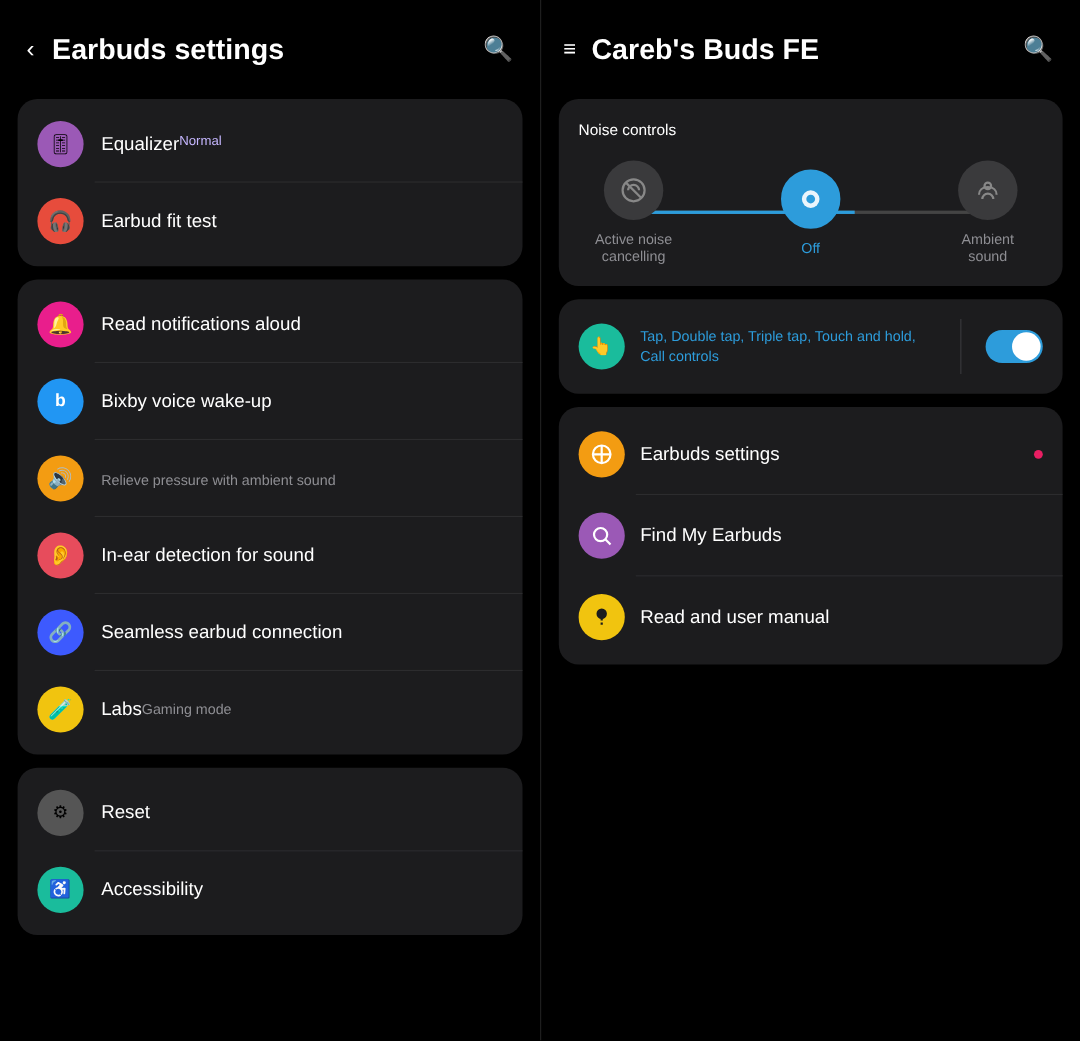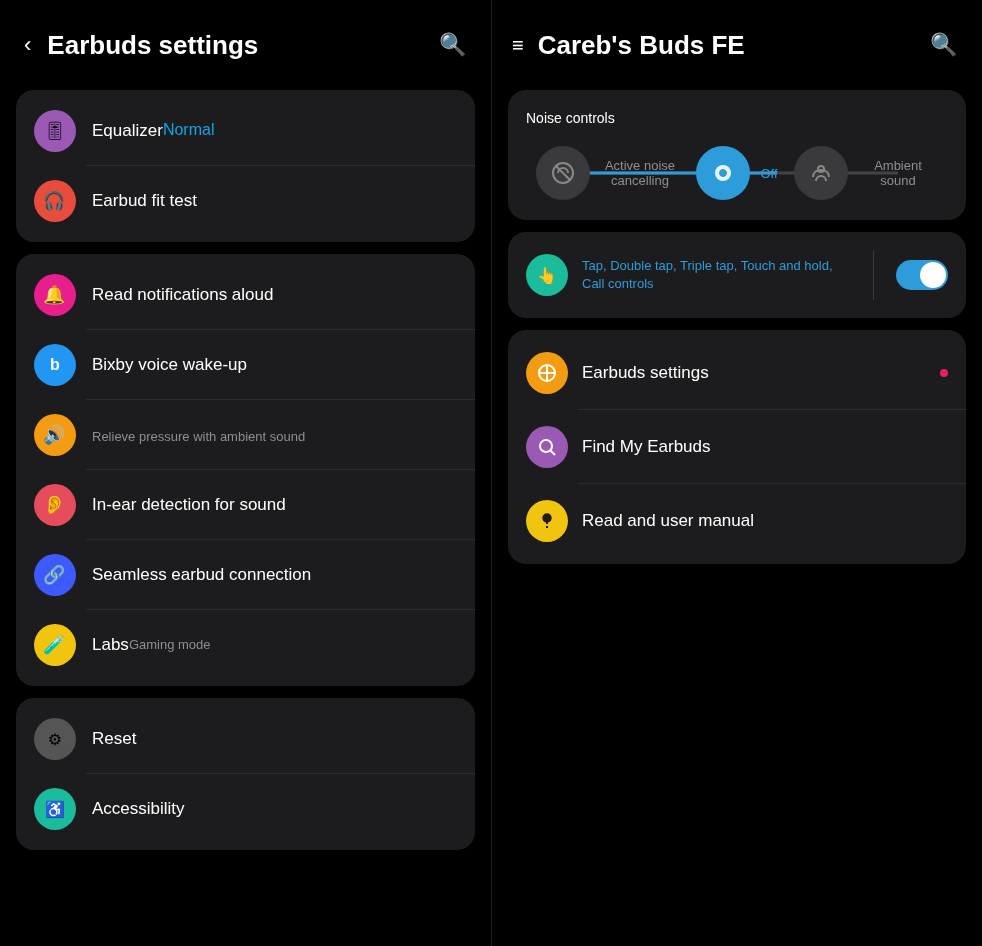--- a/index.html
+++ b/index.html
@@ -108,22 +108,22 @@
       font-weight: 400;
     }
 
     .item-sublabel {
       font-size: 13px;
       color: #8e8e93;
       margin-top: 2px;
     }
 
     .item-label-blue {
-      font-size: 16px;
-      color: #0ea5e9;
+      font-size: 12px;
+      color: #c4b5fd;
     }
 
     
     .right-panel {
       width: 491px;
       background: #000;
       padding: 20px 16px;
       display: flex;
       flex-direction: column;
       gap: 12px;
@@ -187,21 +187,21 @@
       width: calc(50% - 10px);
       height: 3px;
       background: #2d9cdb;
       top: 50%;
       transform: translateY(-50%);
       z-index: 1;
     }
 
     .noise-option {
       display: flex;
-      flex-direction: row;
+      flex-direction: column;
       align-items: center;
       gap: 10px;
       z-index: 2;
     }
 
     .noise-circle {
       width: 54px;
       height: 54px;
       border-radius: 50%;
       background: #3a3a3c;

